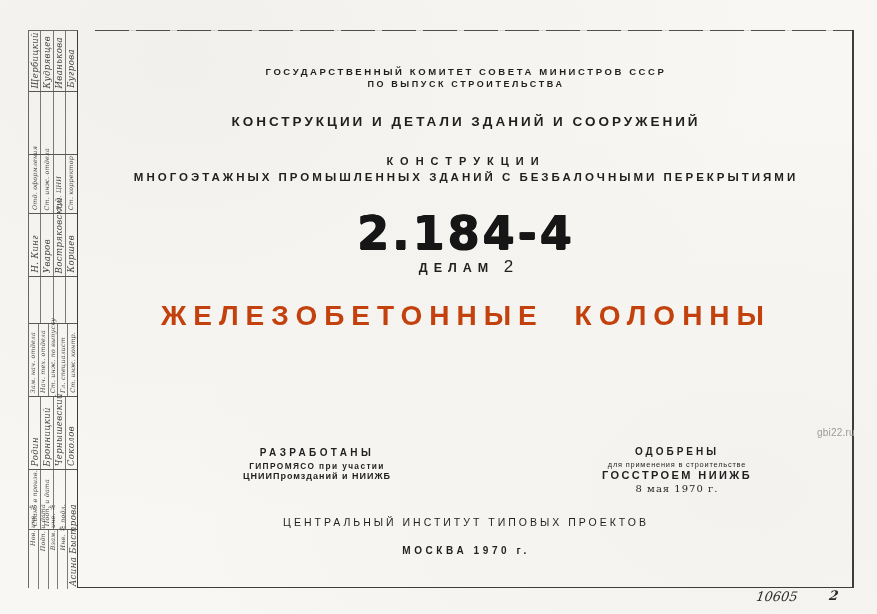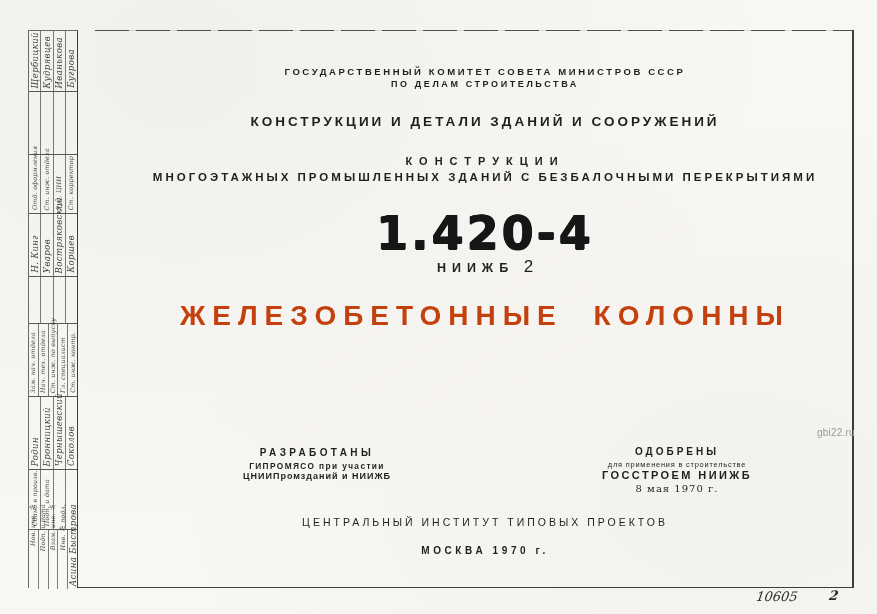--- a/index.html
+++ b/index.html
@@ -27,21 +27,21 @@
   .sb-b0{height:60px;} .sb-b1{height:63px;} .sb-b2{height:59px;} .sb-b3{height:63px;}
   .sb-b4{height:47px;} .sb-b5{height:73px;} .sb-b6{height:73px;} .sb-b7{height:60px;} .sb-b8{height:60px;}
   .sb-col{position:relative;flex:1;border-left:1px solid rgba(70,70,70,.7);overflow:visible;}
   .sb-col:first-child{border-left:none;}
   .sb-rot{position:absolute;bottom:3px;left:50%;transform:translateX(-50%) rotate(180deg);
     writing-mode:vertical-rl;white-space:nowrap;line-height:1;}
   .sb-b8 .sb-rot{bottom:auto;top:-26px;}
   .hand{font-family:"DejaVu Serif", serif;font-style:italic;font-size:8.5px;color:rgba(40,40,40,.88);letter-spacing:.4px;}
   .stamp{font-family:"DejaVu Serif", serif;font-style:italic;font-size:6.3px;color:rgba(45,45,45,.85);letter-spacing:.2px;}
   
-  .cline{left:79px;width:774px;text-align:center;white-space:nowrap;margin-left:19px;}
+  .cline{left:79px;width:774px;text-align:center;white-space:nowrap;}
   .org1{top:66px;font-size:9.5px;font-weight:bold;letter-spacing:2.6px;}
   .org2{top:79px;font-size:9px;font-weight:bold;letter-spacing:2.6px;}
   .series-title{top:114px;font-size:13.5px;font-weight:bold;letter-spacing:3px;}
   .sub1{top:155px;font-size:11px;font-weight:bold;letter-spacing:7px;}
   .sub2{top:171px;font-size:11.5px;font-weight:bold;letter-spacing:3px;}
   .big-num{top:206px;font-size:46px;font-weight:bold;letter-spacing:3px;
     font-family:"DejaVu Sans", sans-serif;color:#161616;
     text-shadow:0.6px 0 #161616,-0.6px 0 #161616,0 0.5px #161616;}
   .issue{top:257px;font-size:12.5px;font-weight:bold;letter-spacing:6px;}
   .issue .num{font-size:17px;font-weight:normal;letter-spacing:0;}
@@ -182,27 +182,27 @@
       <div class="sb-col">
           <span class="sb-rot stamp">Инв. № подл.</span>
         </div>
       <div class="sb-col">
           <span class="sb-rot hand">Асина Быстрова</span>
         </div>
     </div>
   </div>
 
   <div class="abs cline org1">ГОСУДАРСТВЕННЫЙ КОМИТЕТ СОВЕТА МИНИСТРОВ СССР</div>
-  <div class="abs cline org2">ПО ДЕЛАМ СТРОИТЕЛЬСТВА</div>
+  <div class="abs cline org2">ПО ВЫПУСК СТРОИТЕЛЬСТВА</div>
   <div class="abs cline series-title">КОНСТРУКЦИИ И ДЕТАЛИ ЗДАНИЙ И СООРУЖЕНИЙ</div>
   <div class="abs cline sub1">КОНСТРУКЦИИ</div>
   <div class="abs cline sub2">МНОГОЭТАЖНЫХ ПРОМЫШЛЕННЫХ ЗДАНИЙ С БЕЗБАЛОЧНЫМИ ПЕРЕКРЫТИЯМИ</div>
-  <div class="abs cline big-num">1.420-4</div>
+  <div class="abs cline big-num">2.184-4</div>
   <div class="abs cline issue">
-    <span>НИИЖБ</span>
+    <span>ДЕЛАМ</span>
     <span class="num">2</span>
   </div>
   <div class="abs cline main-title">ЖЕЛЕЗОБЕТОННЫЕ КОЛОННЫ</div>
 
   <div class="abs col-block dev-head">РАЗРАБОТАНЫ</div>
   <div class="abs col-block dev-l1">ГИПРОМЯСО при участии</div>
   <div class="abs col-block dev-l2">ЦНИИПромзданий и НИИЖБ</div>
   <div class="abs col-block app-head">ОДОБРЕНЫ</div>
   <div class="abs col-block app-l1">для применения в строительстве</div>
   <div class="abs col-block app-l2">ГОССТРОЕМ НИИЖБ</div>

